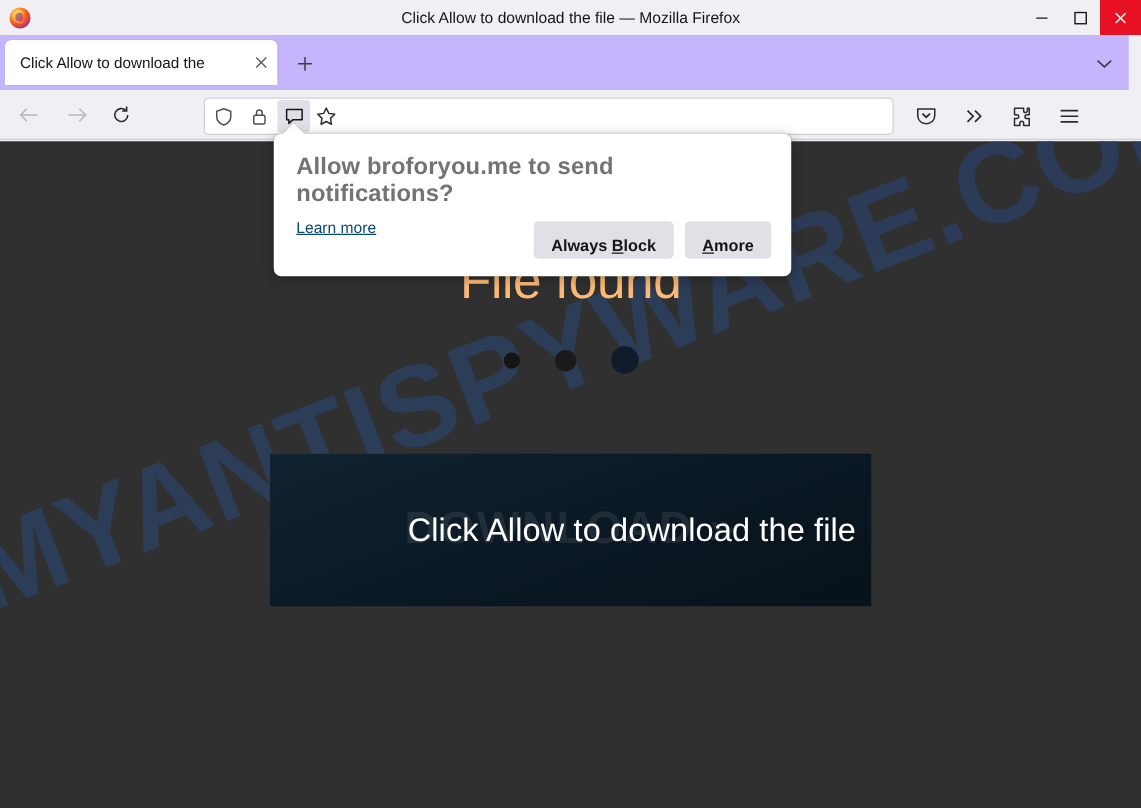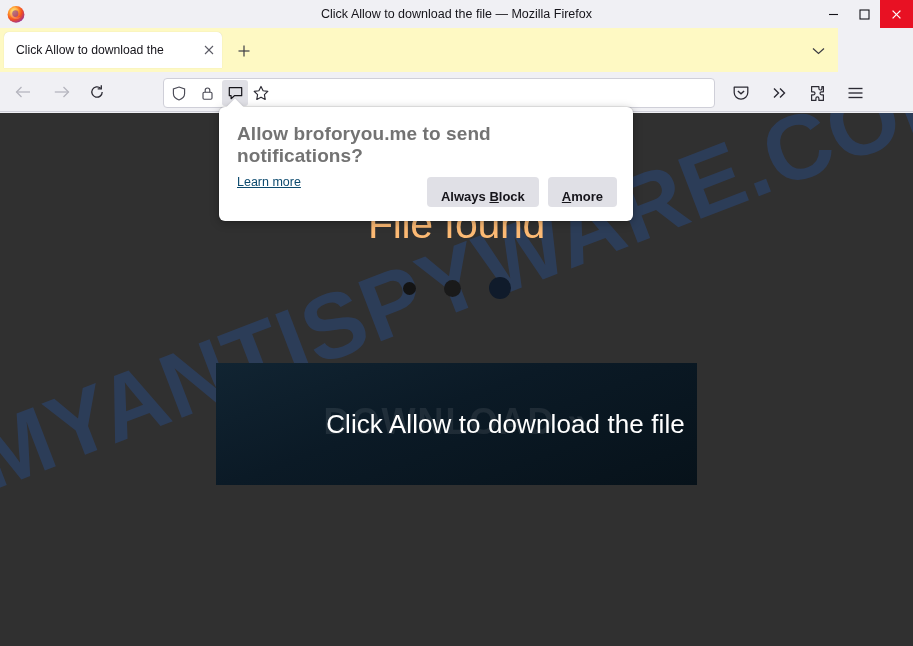--- a/index.html
+++ b/index.html
@@ -50,22 +50,22 @@
   }
   .wc-close {
     width: 33px;
     background: #e81123; color: #ffffff;
     font-size: 13px;
   }
 
   
   .tabstrip {
     position: absolute; left: 0; top: 28px;
-    width: 838px; height: 44px;
-    background: #fef9c3;
+    width: 903px; height: 44px;
+    background: #c4b5fd;
   }
   .tab {
     position: absolute; left: 4px; top: 4px;
     width: 218px; height: 36px;
     background: #ffffff;
     border-radius: 5px 5px 0 0;
     display: flex; align-items: center;
     padding: 0 4px 0 12px;
     box-shadow: 0 0 1px rgba(0,0,0,.18);
   }

